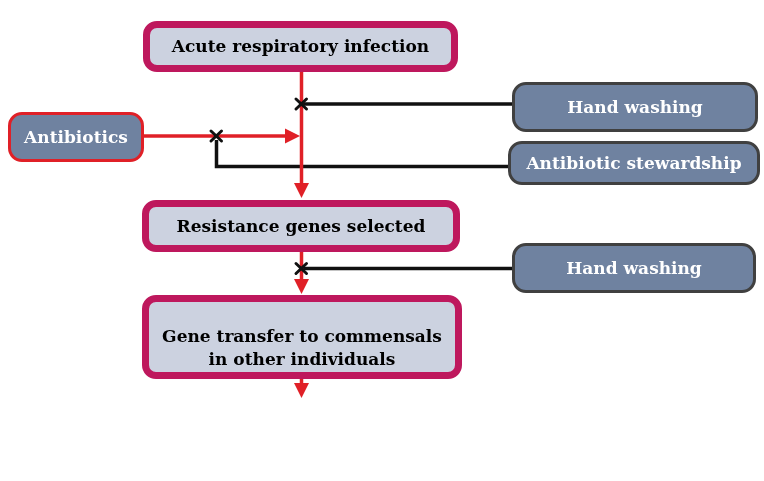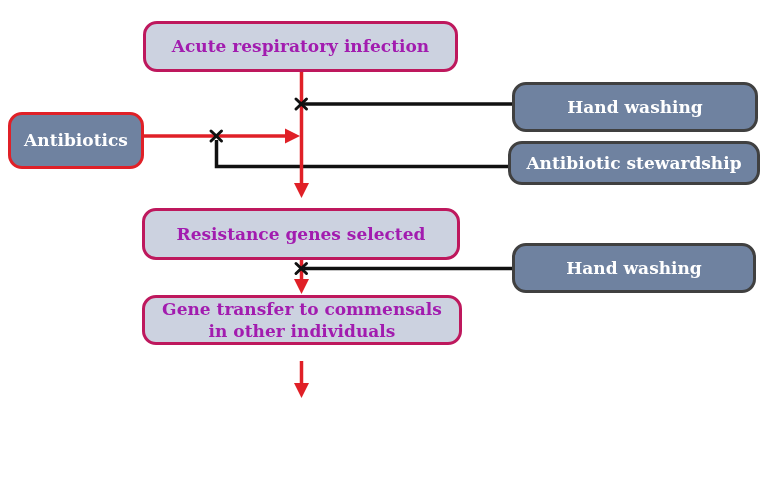--- a/index.html
+++ b/index.html
@@ -34,22 +34,22 @@
     font-weight: bold;
     font-size: 17px;
     line-height: 1.32;
     padding: 2px 8px;
   }
   .node .node-label {
     white-space: pre-line;
   }
   .node-light {
     background: #ccd2e0;
-    border: 3px solid #be185d;
-    color: #a21caf;
+    border: 7px solid #be185d;
+    color: #000000;
   }
   .node-dark-red {
     background: #6f82a0;
     border: 3px solid #e02027;
     color: #ffffff;
   }
   .node-dark-black {
     background: #6f82a0;
     border: 3px solid #404040;
     color: #ffffff;
@@ -95,31 +95,31 @@
         <line x1="296" y1="263.5" x2="306.5" y2="273.5"></line>
         <line x1="296" y1="273.5" x2="306.5" y2="263.5"></line>
       </g>
     </g>
   </svg>
 
   <div class="node node-light" style="left:143px; top:21px; width:315px; height:51px;">
     <span class="node-label">Acute respiratory infection</span>
   </div>
 
-  <div class="node node-light" style="left:142px; top:208px; width:318px; height:52px;">
+  <div class="node node-light" style="left:142px; top:200px; width:318px; height:52px;">
     <span class="node-label">Resistance genes selected</span>
   </div>
 
-  <div class="node node-light" style="left:142px; top:295px; width:320px; height:50px;">
+  <div class="node node-light" style="left:142px; top:295px; width:320px; height:84px;align-items:flex-end;">
     <span class="node-label">Gene transfer to commensals
 in other individuals</span>
   </div>
 
 
-  <div class="node node-dark-red" style="left:8px; top:112px; width:136px; height:57px;">
+  <div class="node node-dark-red" style="left:8px; top:112px; width:136px; height:50px;">
     <span class="node-label">Antibiotics</span>
   </div>
 
   <div class="node node-dark-black" style="left:512px; top:82px; width:246px; height:50px;">
     <span class="node-label">Hand washing</span>
   </div>
 
   <div class="node node-dark-black" style="left:508px; top:141px; width:252px; height:44px;">
     <span class="node-label">Antibiotic stewardship</span>
   </div>

